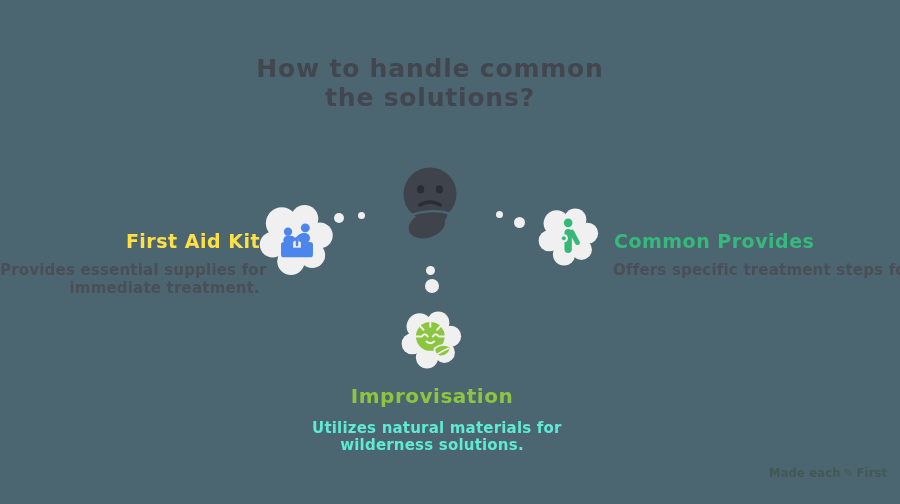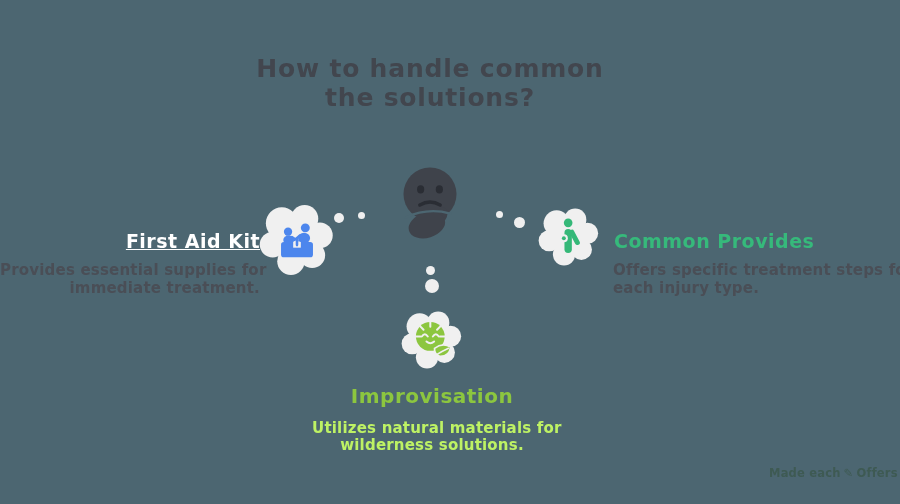--- a/index.html
+++ b/index.html
@@ -144,35 +144,34 @@
         <path d="M41.5 23 L35.5 23"></path>
         <path d="M14 23 Q17.5 18 21 23"></path>
         <path d="M27 23 Q30.5 18 34 23"></path>
         <path d="M19.5 29 Q24 33 28.5 29"></path>
       </g>
       <path d="M29 37 Q38.5 29.5 48 35.5 Q46.5 47 35 46.5 Q28.5 44 29 37 Z" fill="#8CC63F" stroke="#F0F0F0" stroke-width="2"></path>
       <path d="M31.5 44.5 Q38 40.5 45.5 37" stroke="#F0F0F0" stroke-width="1.8" fill="none" stroke-linecap="round"></path>
     </svg>
   </div>
 
-  <div class="node-label label-first-aid" style="color: #ffffff; text-decoration: underline;">First Aid Kit</div>
+  <div class="node-label label-first-aid" style="color: #fde047;">First Aid Kit</div>
   <div class="node-desc desc-first-aid" style="color: rgb(74, 78, 86);">
     <div>Provides essential supplies for</div>
     <div>immediate treatment.</div>
   </div>
 
   <div class="node-label label-common-injuries" style="color: rgb(54, 185, 123);">Common Provides</div>
   <div class="node-desc desc-common-injuries" style="color: rgb(74, 78, 86);">
     <div>Offers specific treatment steps for</div>
-    <div>each injury type.</div>
   </div>
 
   <div class="node-label label-improvisation" style="color: rgb(140, 198, 63);">Improvisation</div>
-  <div class="node-desc desc-improvisation" style="color: #bef264;">
+  <div class="node-desc desc-improvisation" style="color: #5eead4;">
     <div>Utilizes natural materials for</div>
     <div>wilderness solutions.</div>
   </div>
 
   <div class="watermark" style="color: rgb(62, 90, 83);">
-    <span>Made each</span><span class="pen">✎</span><span>Offers</span>
+    <span>Made each</span><span class="pen">✎</span><span>First</span>
   </div>
 
 </div>
 
 </body></html>

